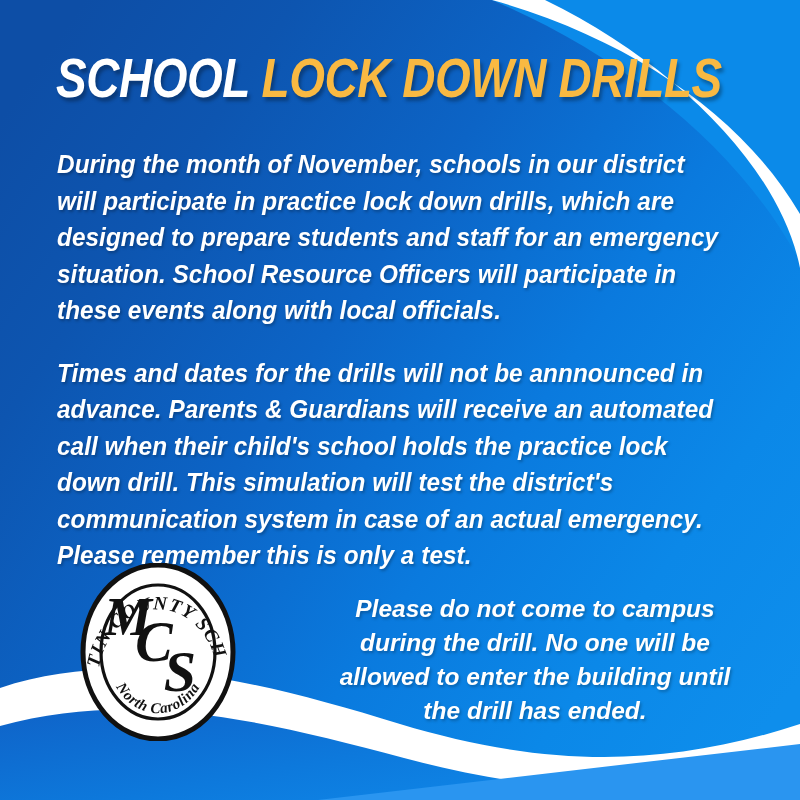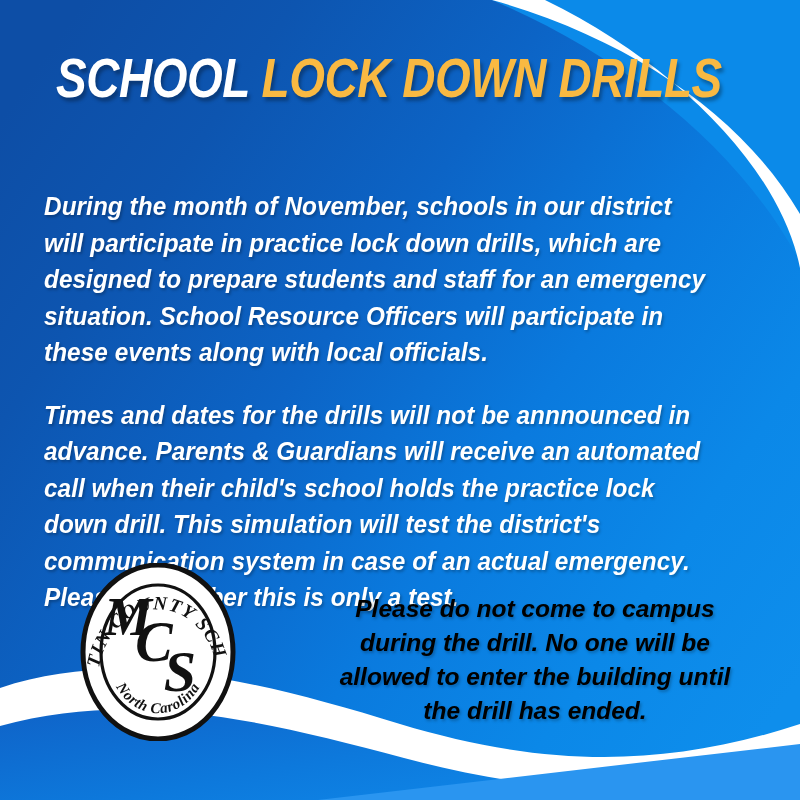--- a/index.html
+++ b/index.html
@@ -55,25 +55,24 @@
     white-space: nowrap;
     text-shadow: 3px 4px 4px rgba(0,0,0,0.30);
   }
 
   .title .t-white { color: #ffffff; }
   .title .t-gold  { color: #f9b942; }
 
   
   .body-wrap {
     position: absolute;
-    left: 44px;
+    left: 57px;
     top: 146px;
     width: 700px;
     z-index: 6;
-    margin-top: 42px;
   }
 
   .para {
     margin: 0 0 26px 0;
     color: #ffffff;
     font-family: "Liberation Sans Narrow", "Liberation Sans", "DejaVu Sans Condensed", sans-serif;
     font-size: 25.5px;
     line-height: 36.5px;
     font-weight: bold;
     letter-spacing: 0.05px;
@@ -85,21 +84,21 @@
 
   
   .notice {
     position: absolute;
     left: 320px;
     top: 592px;
     width: 430px;
     z-index: 6;
     margin: 0;
     text-align: center;
-    color: #000000;
+    color: #ffffff;
     font-family: "Liberation Sans Narrow", "Liberation Sans", "DejaVu Sans Condensed", sans-serif;
     font-size: 24.5px;
     line-height: 34px;
     font-weight: bold;
     text-shadow: 1.5px 2px 3px rgba(0,0,0,0.25);
   }
 
   
   .logo {
     position: absolute;

